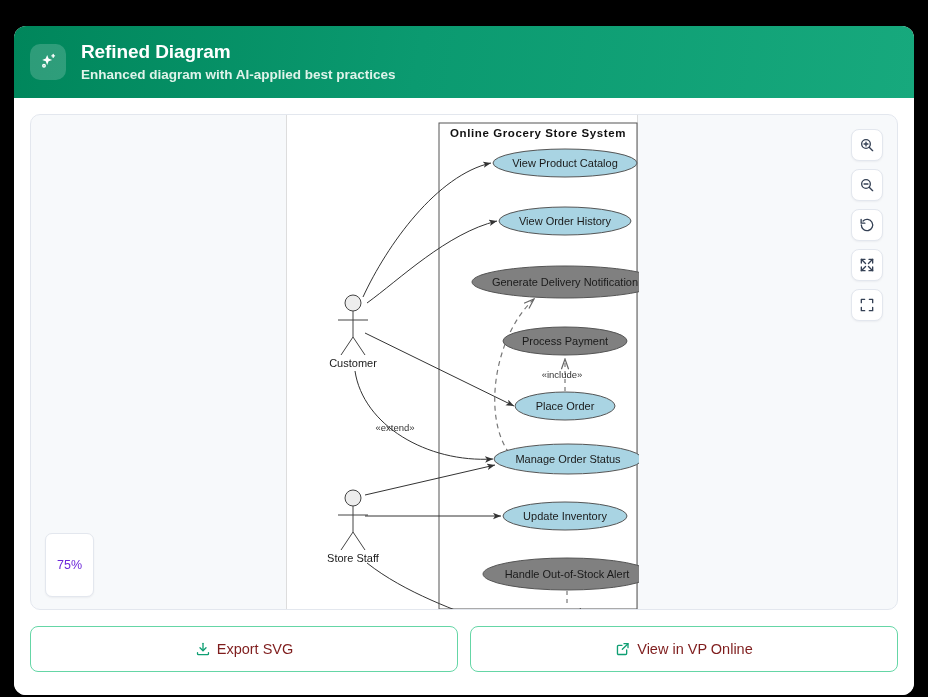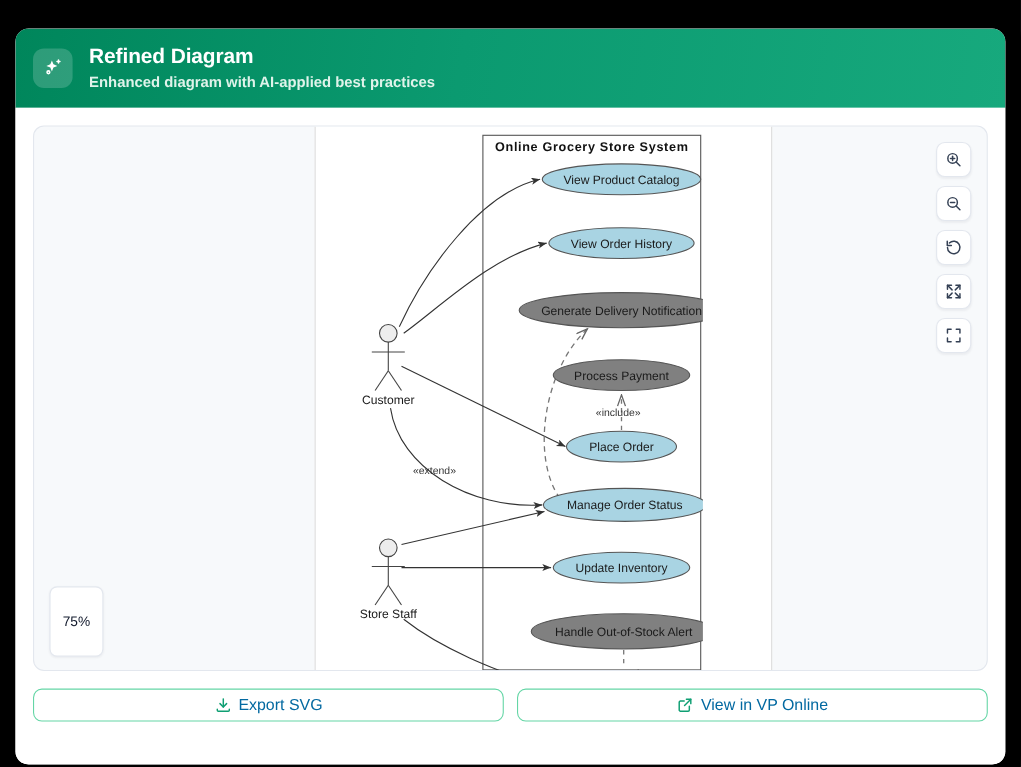--- a/index.html
+++ b/index.html
@@ -71,36 +71,36 @@
     flex: 0 0 auto;
     height: 496px;
     border: 1px solid #e3e7ee;
     border-radius: 10px;
     background: #f7f9fb;
     overflow: hidden;
   }
   .svg-canvas {
     position: absolute;
     left: 255px; top: 0px;
-    width: 416px; height: 496px;
+    width: 352px; height: 496px;
     background: #ffffff;
     border-left: 1px solid #dddddd;
     border-right: 1px solid #dddddd;
     text-decoration: underline;
   }
   
   .zoom-badge {
     position: absolute;
     left: 14px; bottom: 12px;
     background: #ffffff;
     border: 1px solid #e3e7ee;
     border-radius: 7px;
     padding: 24px 11px;
     font-size: 12.5px;
-    color: #0f172a;
+    color: #6d28d9;
     box-shadow: 0 1px 2px rgba(16,24,40,0.05);
   }
   
   .toolbar {
     position: absolute;
     right: 14px; top: 14px;
     display: flex;
     flex-direction: column;
     gap: 8px;
   }
@@ -117,27 +117,27 @@
   
   .footer {
     flex: 1 1 auto;
     display: flex;
     gap: 12px;
     margin-top: 16px;
     align-items: flex-start;
   }
   .action-btn {
     flex: 1 1 0;
-    height: 30px;
+    height: 46px;
     background: #ffffff;
     border: 1px solid #65d6a6;
     border-radius: 8px;
     display: flex; align-items: center; justify-content: center;
     gap: 6px;
-    color: #0369a1;
+    color: #7f1d1d;
     font-size: 14.5px;
     cursor: pointer;
   }
   .action-btn svg { display: block; }
   
   .uc-label { font-family: "Liberation Sans", sans-serif; font-size: 11px; fill: #1a1a1a; }
   .uc-title { font-family: "Liberation Sans", sans-serif; font-size: 11.5px; font-weight: bold; fill: #111111; letter-spacing: 0.6px; }
   .uc-actor { font-family: "Liberation Sans", sans-serif; font-size: 11px; fill: #1a1a1a; }
   .uc-stereo { font-family: "Liberation Sans", sans-serif; font-size: 9.5px; fill: #333333; }
 </style>

